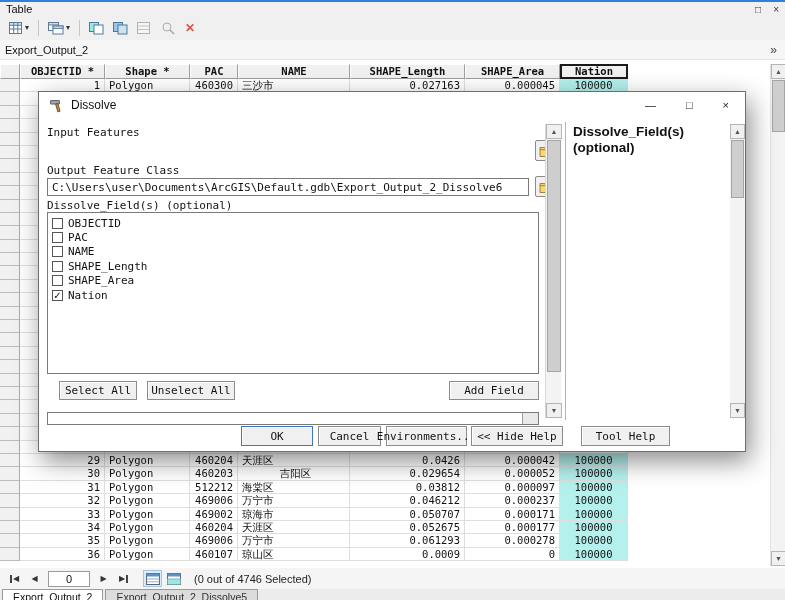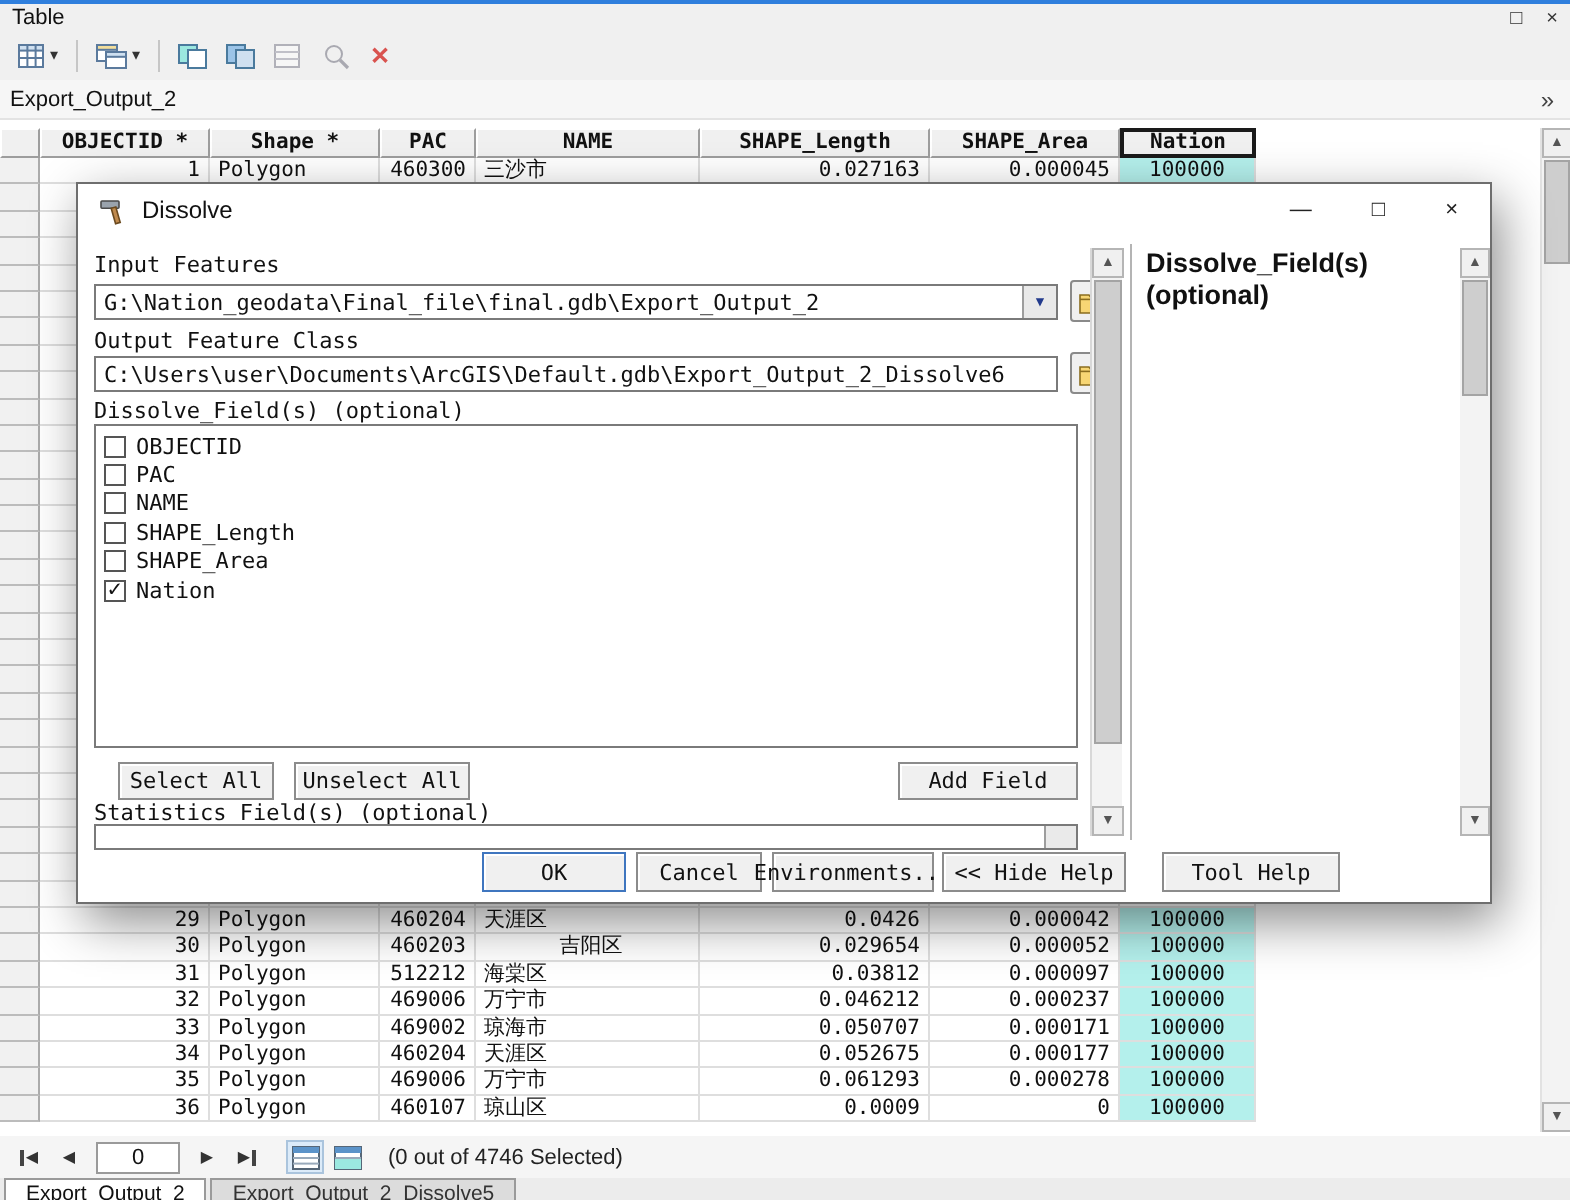--- a/index.html
+++ b/index.html
@@ -549,24 +549,20 @@
         </svg>
       <span class="ttxt">Dissolve</span>
       <span class="dcontrols">
         <span>—</span>
         <span>□</span>
         <span>×</span>
       </span>
     </div>
 
     <span class="dlabel" style="left:8px;top:34px;">Input Features</span>
-    <div class="dinput" style="top:50px;">
-      <span class="val" style="padding-right:20px;">G:\Nation_geodata\Final_file\final.gdb\Export_Output_2</span>
-      <span class="combo-arrow">▼</span>
-    </div>
     <span class="folderbtn" style="top:48px;">
       <svg width="15" height="12" viewBox="0 0 15 12">
           <path d="M1 2.5h4.5l1.5 2H14v7H1z" fill="#f7d674" stroke="#8a6d1f" stroke-width="0.8"></path>
           <path d="M1 4.7h13" stroke="#8a6d1f" stroke-width="0.8"></path>
         </svg>
     </span>
 
     <span class="dlabel" style="left:8px;top:72px;">Output Feature Class</span>
     <div class="dinput" style="top:86px;">
       <span class="val">C:\Users\user\Documents\ArcGIS\Default.gdb\Export_Output_2_Dissolve6</span>
@@ -603,21 +599,20 @@
         <div class="fitem">
           <span class="cb">✓</span>
           <span class="flabel">Nation</span>
         </div>
       </div>
 
     <span class="btn" style="left:20px;top:289px;width:78px;height:19px;">Select All</span>
     <span class="btn" style="left:108px;top:289px;width:88px;height:19px;">Unselect All</span>
     <span class="btn" style="left:410px;top:289px;width:90px;height:19px;">Add Field</span>
 
-    <span class="dlabel" style="left:8px;top:308px;">Statistics Field(s) (optional)</span>
     <div class="sliver"></div>
 
     <div class="dscroll" style="left:506px;top:32px;height:294px;border-left:1px solid #d8d8d8;">
       <span class="sbtn" style="top:0;">▲</span>
       <span class="sthumb" style="top:16px;height:232px;left:1px;width:14px;"></span>
       <span class="sbtn" style="top:279px;">▼</span>
     </div>
 
     <div class="divider"></div>
 

